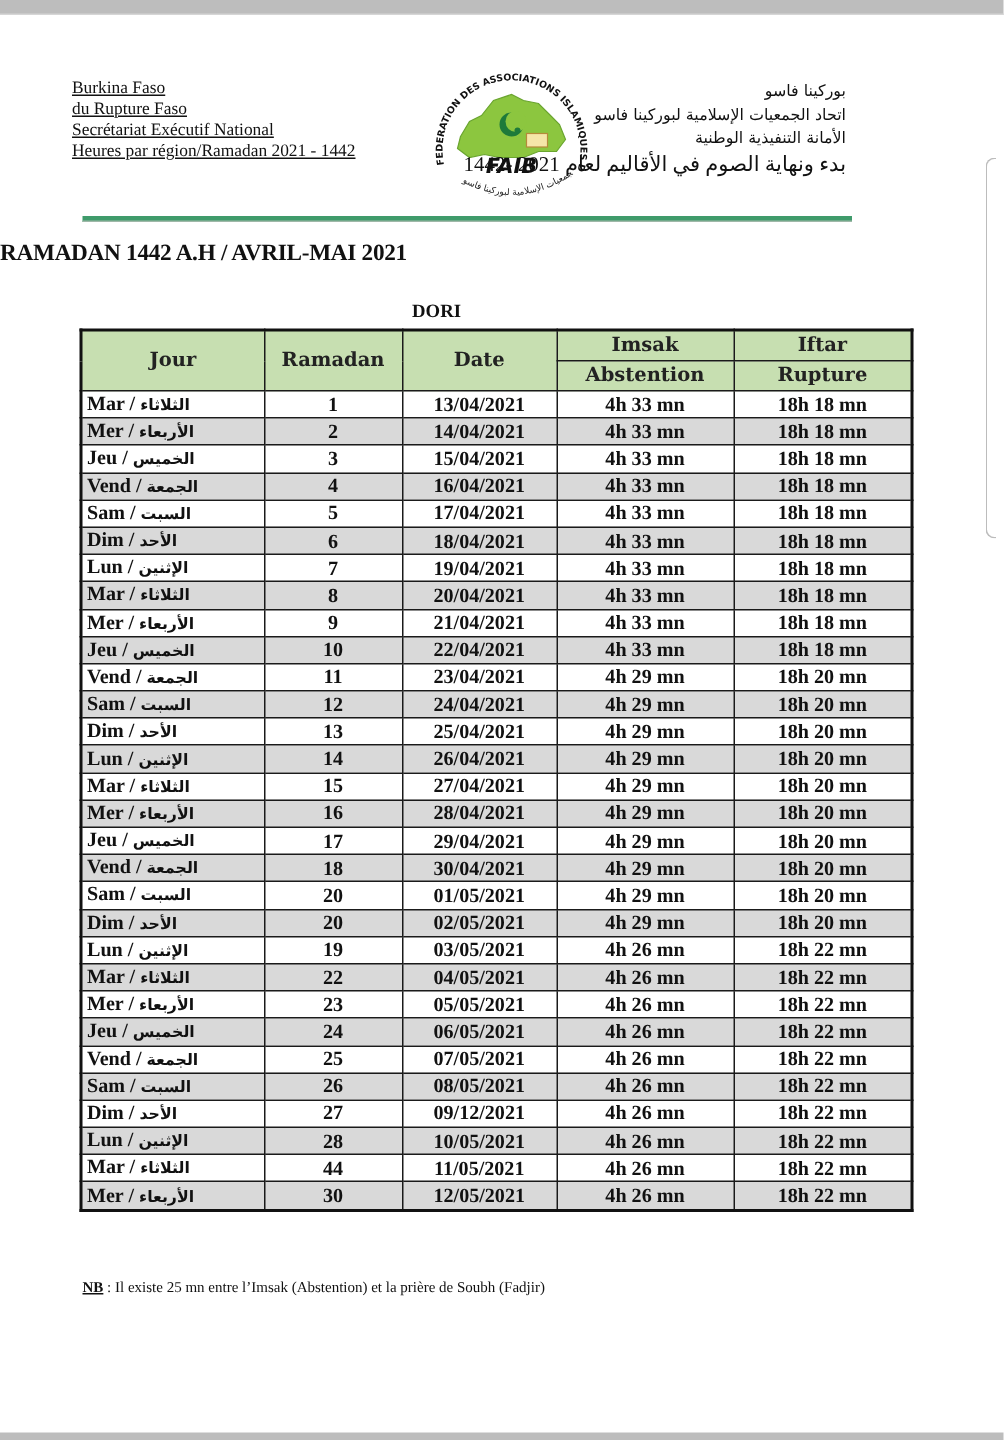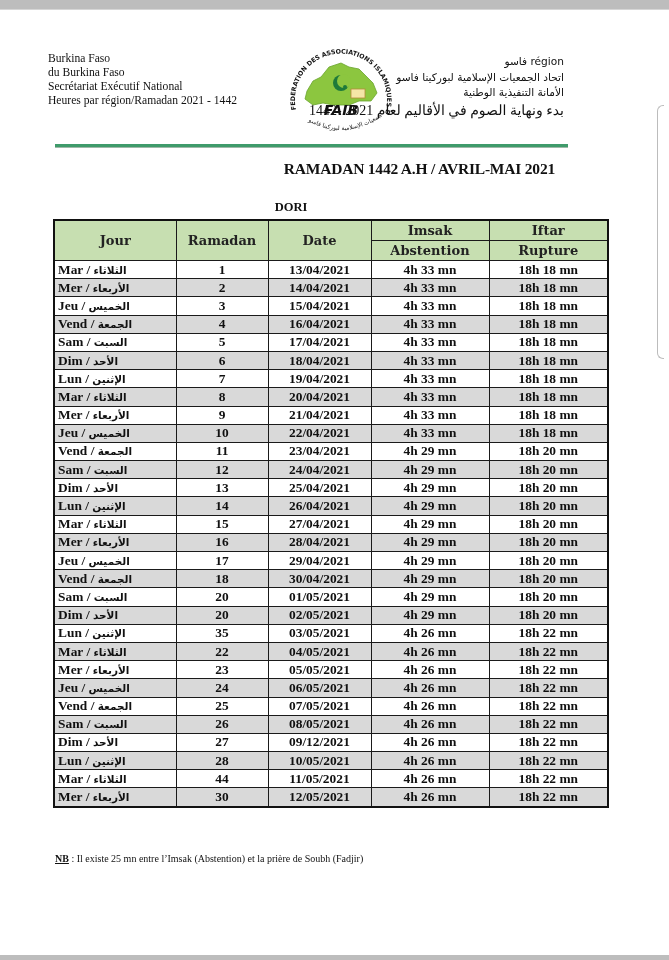--- a/index.html
+++ b/index.html
@@ -10,34 +10,34 @@
     color:#111;
   }
   .topbar { position:absolute; left:0; top:0; width:669px; height:9px; background:#bdbdbd; border-bottom:1px solid #d6d6d6; }
   .bottombar { position:absolute; left:0; top:955px; width:669px; height:5px; background:#bdbdbd; }
   .scroll-indicator {
     position:absolute; left:657px; top:105px; width:6px; height:252px;
     border-left:1px solid #bcbcbc; border-top:1px solid #bcbcbc; border-bottom:1px solid #bcbcbc;
     border-radius:6px 0 0 6px;
   }
 
-  .left-header { position:absolute; left:48px; top:52px; font-size:11.6px; line-height:14px; }
+  .left-header { position:absolute; left:48px; top:52px; font-size:11.6px; line-height:14px;text-decoration:underline; }
   .left-header div { white-space:nowrap; }
 
   .logo { position:absolute; left:283px; top:43px; width:116px; height:92px; }
 
   .right-header {
     position:absolute; right:105px; top:54px; direction:rtl; text-align:right;
     font-family:"DejaVu Sans", sans-serif; font-size:10.6px; line-height:15.5px;
   }
   .right-header .big { font-family:"Liberation Serif", serif; font-size:14px; line-height:19px; }
 
   .divider { position:absolute; left:55px; top:144px; width:513px; height:3px; background:#3f9b6b; border-bottom:1px solid #9fb8a8; }
 
-  .title { position:absolute; left:0; width:555px; top:160px; text-align:right; font-weight:bold; font-size:15.5px; letter-spacing:-0.2px; }
+  .title { position:absolute; left:0; width:555px; top:160px; text-align:left; font-weight:bold; font-size:15.5px; letter-spacing:-0.2px; }
   .city { position:absolute; left:0; width:582px; top:200px; text-align:center; font-weight:bold; font-size:12.5px; }
 
   table.sched {
     position:absolute; left:53px; top:219px; width:554px;
     border-collapse:collapse; border:2.5px solid #111;
     table-layout:fixed;
   }
   table.sched th, table.sched td { border:1.5px solid #1a1a1a; padding:0; }
   table.sched th {
     background:#c7dfb1; font-family:"DejaVu Serif", serif; font-weight:bold;
@@ -56,21 +56,21 @@
   .note .nb { font-weight:bold; text-decoration:underline; }
 </style>
 </head>
 <body>
 
 <div class="topbar"></div>
 <div class="scroll-indicator"></div>
 
 <div class="left-header">
   <div>Burkina Faso</div>
-  <div>du Burkina Faso</div>
+  <div>du Rupture Faso</div>
   <div>Secrétariat Exécutif National</div>
   <div>Heures par région/Ramadan 2021 - 1442</div>
 </div>
 
 <svg class="logo" viewBox="0 0 116 92">
   <defs>
     <path id="ringTop" d="M14,70 A46,46 0 1,1 102,70"></path>
     <path id="ringBot" d="M18,74 Q58,100 98,74"></path>
   </defs>
   <text font-family="DejaVu Sans, sans-serif" font-size="6.3" font-weight="bold" fill="#111">
@@ -81,21 +81,21 @@
   </text>
   <path d="M24,48 L30,38 L38,34 L46,24 L58,20 L66,24 L76,26 L84,34 L90,40 L94,50 L88,58 L76,58 L66,62 L50,62 L40,60 L30,62 L22,56 Z" fill="#8cc63f" stroke="#6aa52f" stroke-width="0.8"></path>
   <circle cx="58" cy="40" r="8" fill="#1e7a3a"></circle>
   <circle cx="61" cy="38" r="7" fill="#8cc63f"></circle>
   <circle cx="62" cy="44" r="2" fill="#1e7a3a"></circle>
   <rect x="68" y="46" width="14" height="9" fill="#f5e6a8" stroke="#b58a3a" stroke-width="0.8"></rect>
   <text x="58" y="72" text-anchor="middle" font-family="DejaVu Sans, sans-serif" font-style="italic" font-weight="bold" font-size="14" fill="#111">FAIB</text>
 </svg>
 
 <div class="right-header">
-  <div>région فاسو</div>
+  <div>بوركينا فاسو</div>
   <div>اتحاد الجمعيات الإسلامية لبوركينا فاسو</div>
   <div>الأمانة التنفيذية الوطنية</div>
   <div class="big">بدء ونهاية الصوم في الأقاليم لعام 2021 -1442</div>
 </div>
 
 <div class="divider"></div>
 
 <div class="title">RAMADAN 1442 A.H / AVRIL-MAI 2021</div>
 <div class="city">DORI</div>
 
@@ -256,21 +256,21 @@
       </tr>
       <tr class="even">
         <td class="day"><span>Dim</span><span> / </span><span class="ar">الأحد</span></td>
         <td>20</td>
         <td>02/05/2021</td>
         <td>4h 29 mn</td>
         <td>18h 20 mn</td>
       </tr>
       <tr class="odd">
         <td class="day"><span>Lun</span><span> / </span><span class="ar">الإثنين</span></td>
-        <td>35</td>
+        <td>19</td>
         <td>03/05/2021</td>
         <td>4h 26 mn</td>
         <td>18h 22 mn</td>
       </tr>
       <tr class="even">
         <td class="day"><span>Mar</span><span> / </span><span class="ar">الثلاثاء</span></td>
         <td>22</td>
         <td>04/05/2021</td>
         <td>4h 26 mn</td>
         <td>18h 22 mn</td>

